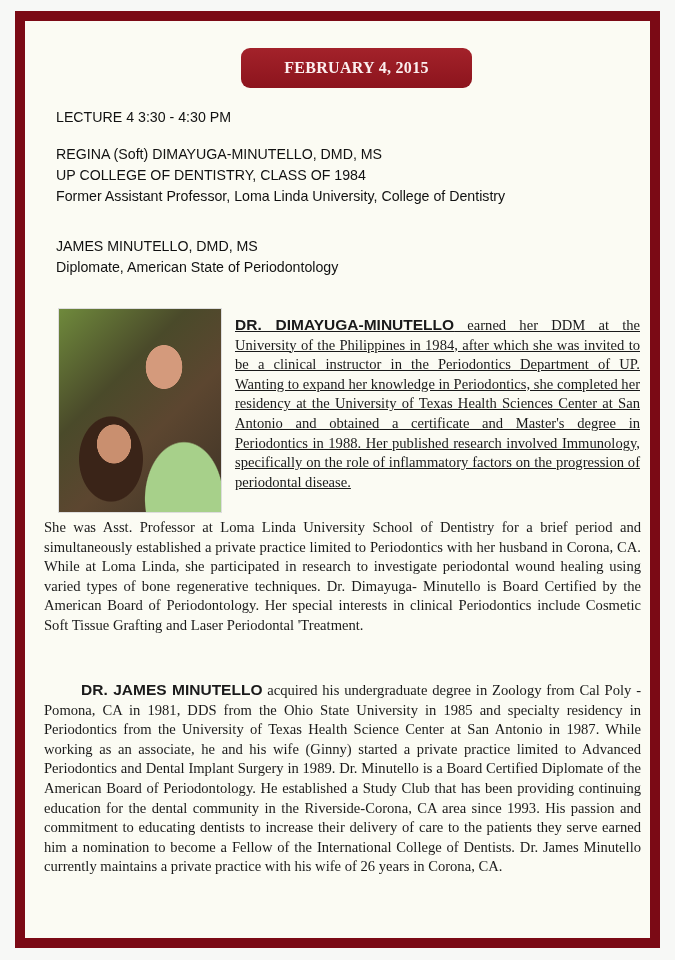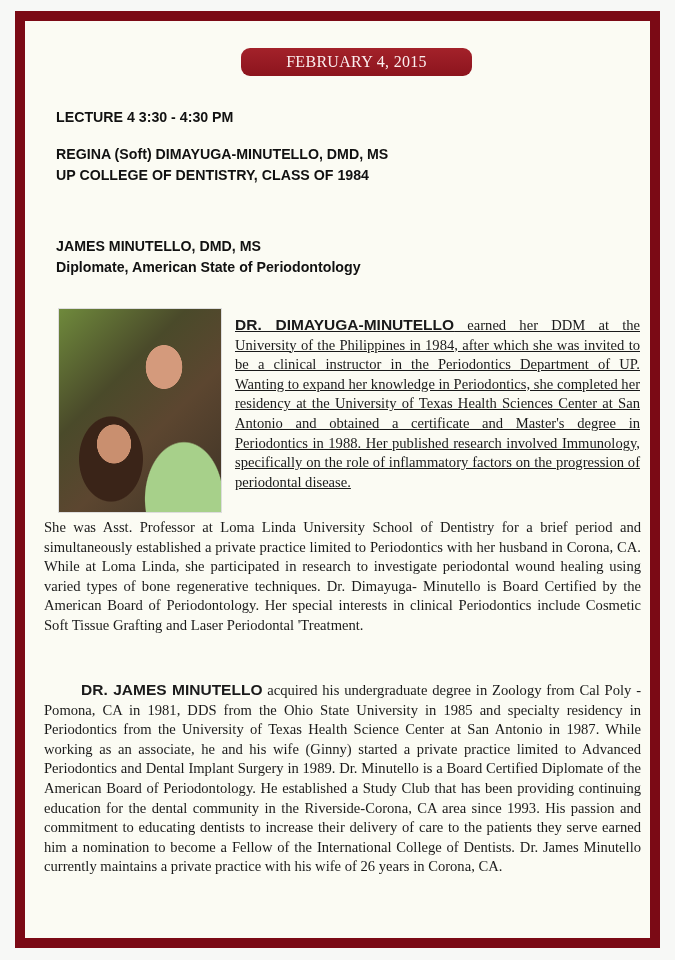--- a/index.html
+++ b/index.html
@@ -13,35 +13,35 @@
   .frame {
     position: absolute;
     left: 15px; top: 11px;
     width: 625px; height: 917px;
     border: 10px solid #7b0a15;
     background: #fbfbf3;
   }
   .date-pill {
     position: absolute;
     left: 216px; top: 27px;
-    width: 231px; height: 28px;
+    width: 231px; height: 40px;
     border-radius: 9px;
     background: linear-gradient(#a3222a, #8c141d);
     color: #fbeeee;
     font-family: "Liberation Serif", serif;
-    font-weight: normal;
+    font-weight: bold;
     font-size: 16px;
     letter-spacing: 0.3px;
     display: flex; align-items: center; justify-content: center;
   }
   .sans-block {
     position: absolute;
     left: 31px;
     font-family: "Liberation Sans", sans-serif;
-    font-weight: bold;
+    font-weight: normal;
     color: #111;
     font-size: 14.2px;
     line-height: 21px;
   }
   .lecture { top: 86px; }
   .speaker1 { top: 123px; }
   .speaker2 { top: 215px; }
   .photo {
     position: absolute;
     left: 33px; top: 287px;
@@ -94,20 +94,21 @@
     <span>FEBRUARY 4, 2015</span>
   </div>
 
   <div class="sans-block lecture">
     <span>LECTURE 4  3:30  - 4:30 PM</span>
   </div>
 
   <div class="sans-block speaker1">
     <div>REGINA (Soft) DIMAYUGA-MINUTELLO, DMD, MS</div>
     <div>UP COLLEGE OF DENTISTRY, CLASS OF 1984</div>
+    <div>Former Assistant Professor, Loma Linda University, College of Dentistry</div>
   </div>
 
   <div class="sans-block speaker2">
     <div>JAMES MINUTELLO, DMD, MS</div>
     <div>Diplomate, American State of Periodontology</div>
   </div>
 
   <div class="photo" title="Photo of Dr. Regina Dimayuga-Minutello and Dr. James Minutello"></div>
 
   <div class="bio1 serif-text"><span class="lead">DR. DIMAYUGA-MINUTELLO</span><span> earned her DDM at the University of the Philippines in 1984, after which she was invited to be a clinical instructor in the Periodontics Department of UP.  Wanting to expand her knowledge in Periodontics, she completed her residency at the University of Texas Health Sciences Center at San Antonio and obtained a certificate and Master's degree in Periodontics in 1988.  Her published research involved Immunology, specifically on the role of inflammatory factors on the progression of periodontal disease.</span></div>

